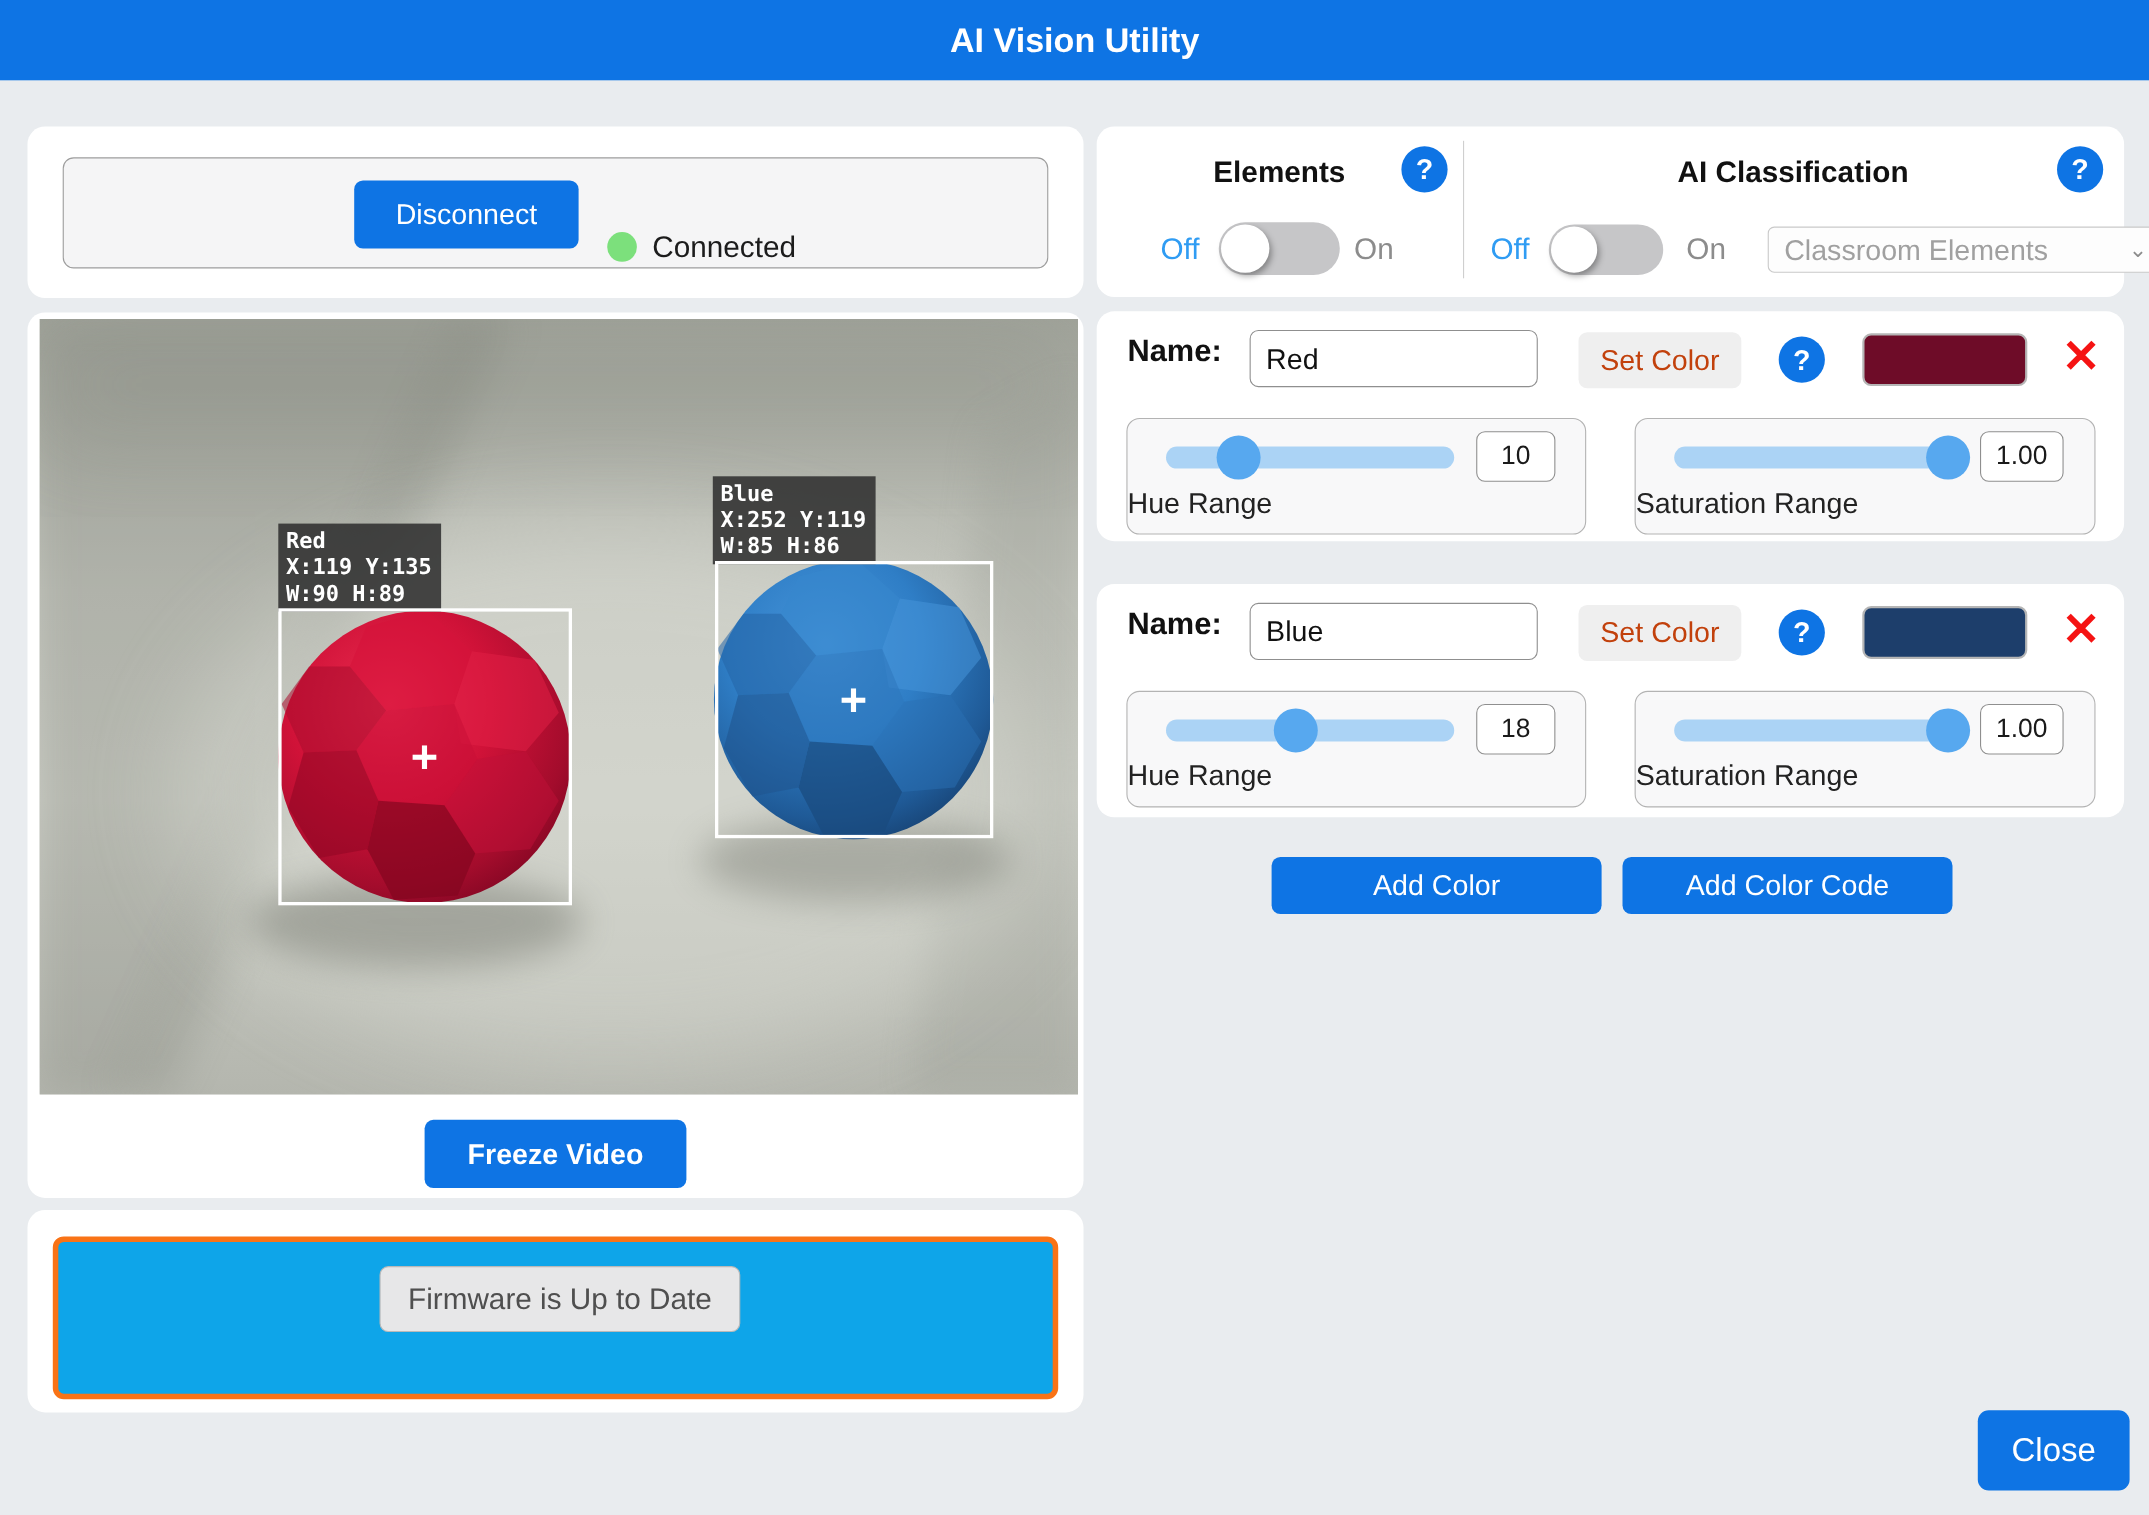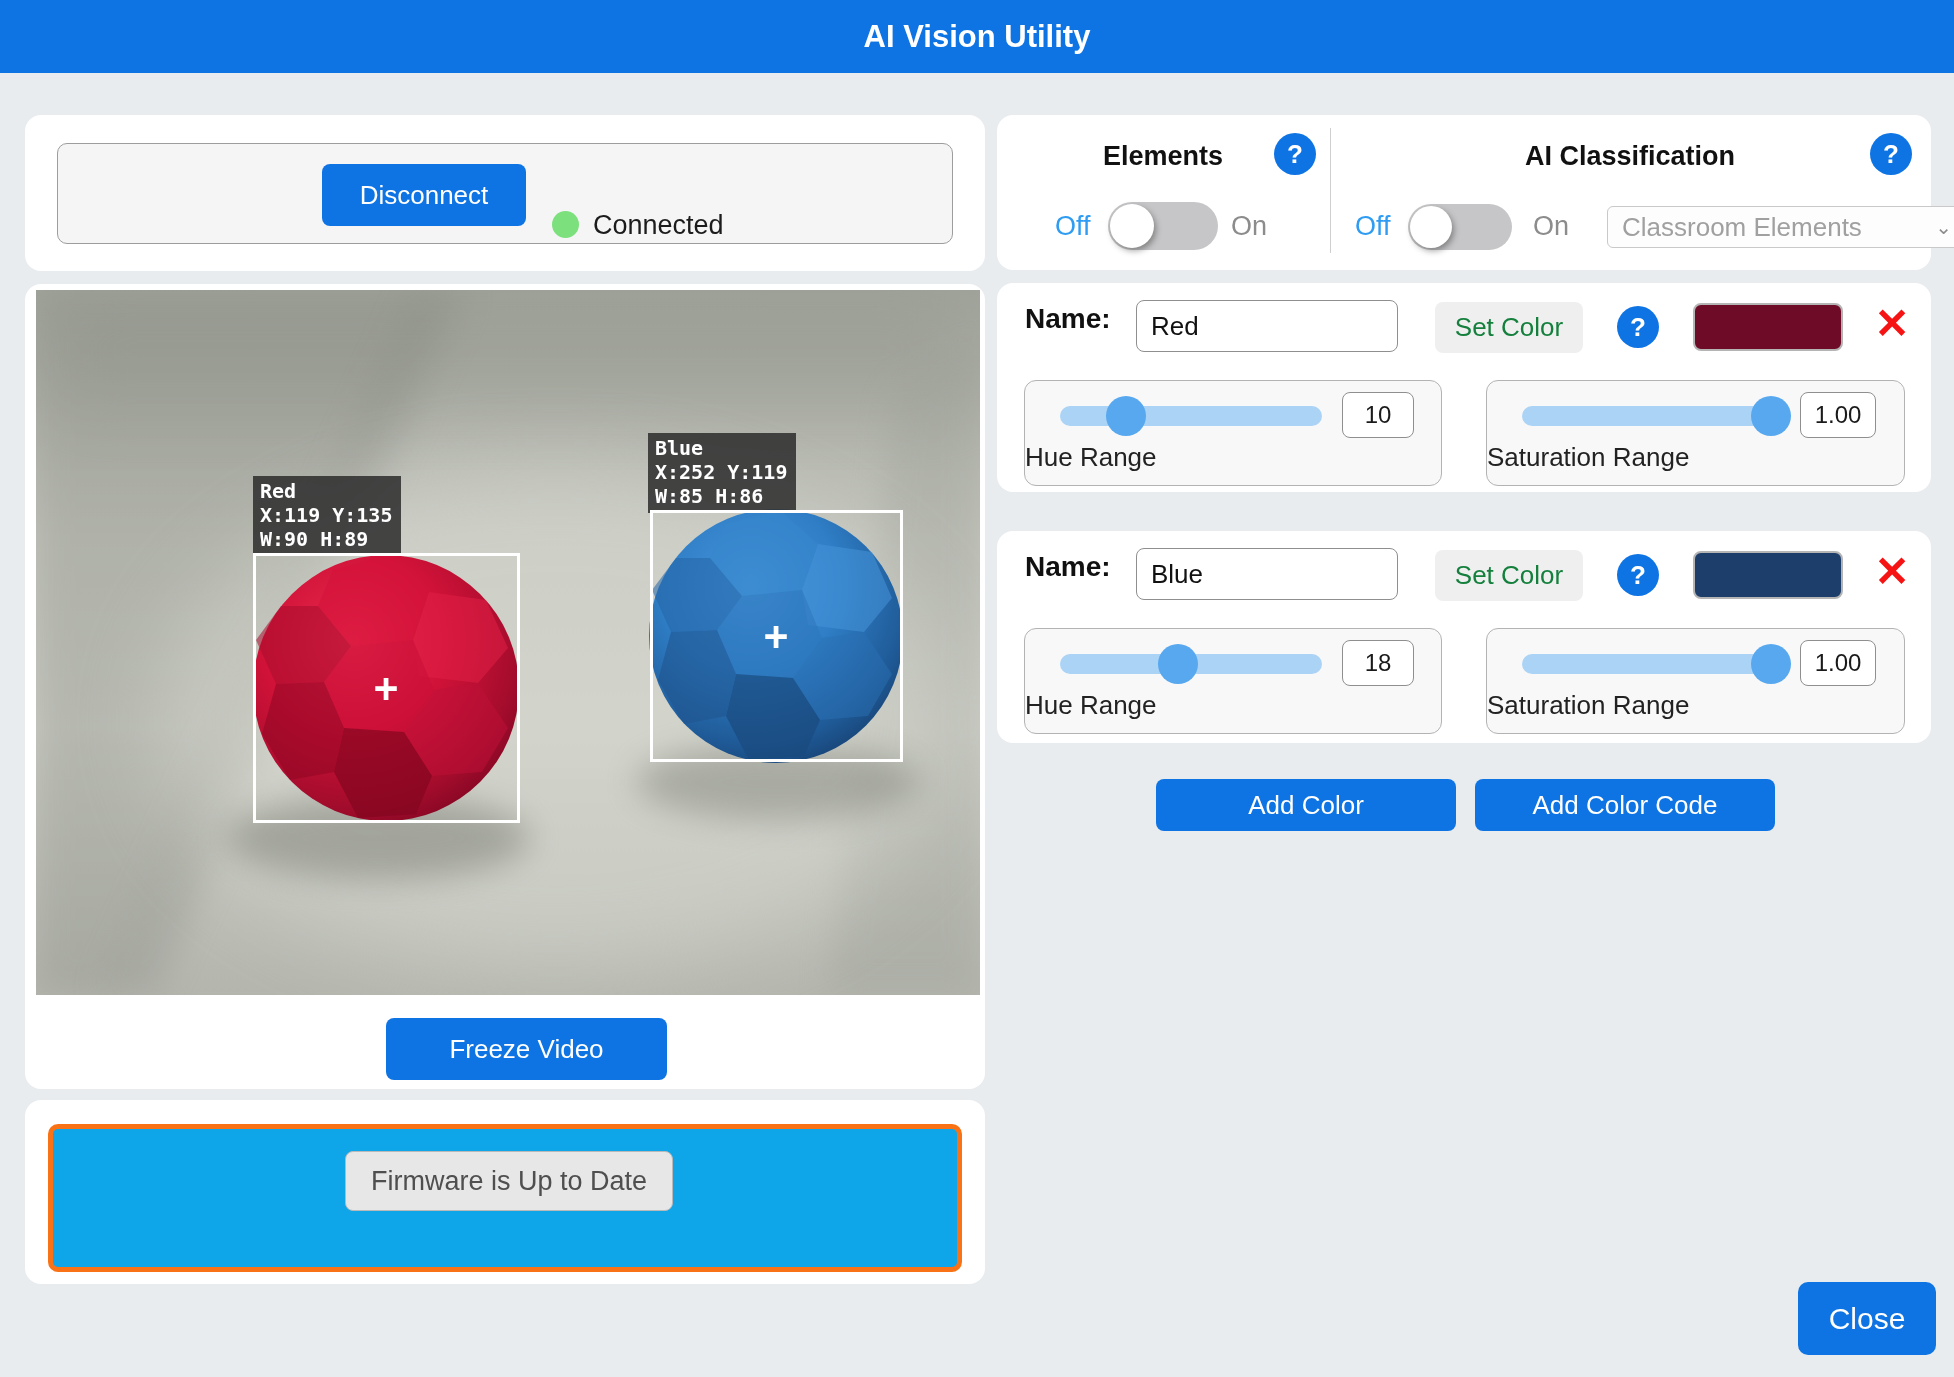--- a/index.html
+++ b/index.html
@@ -8,41 +8,41 @@
   .card { position:absolute; background:#fff; border-radius:16px; }
 
   
   .header { position:absolute; left:0; top:0; width:1954px; height:73px; background:#0e74e4;
             display:flex; align-items:center; justify-content:center; }
   .header-title { color:#fff; font-size:31px; font-weight:bold; }
 
   
   .btn-blue { background:#0e74e4; color:#fff; border:none; border-radius:8px;
               font-size:26px; font-family:inherit; display:flex; align-items:center; justify-content:center; cursor:pointer; }
-  .btn-disabled { background:#efefef; color:#15803d; border:none; border-radius:8px;
+  .btn-disabled { background:#efefef; color:#c2410c; border:none; border-radius:8px;
                   font-size:26px; font-family:inherit; display:flex; align-items:center; justify-content:center; }
 
   
   .conn-inner { position:absolute; left:32px; top:28px; width:896px; height:101px;
                 background:#f5f5f6; border:1px solid #9d9d9d; border-radius:10px; }
   .disconnect-btn { position:absolute; left:264px; top:20px; width:204px; height:62px; }
   .status-dot { position:absolute; left:494px; top:67px; width:27px; height:27px; border-radius:50%; background:#7ce07c; }
   .status-text { position:absolute; left:535px; top:66px; font-size:27px; color:#1c1c1c; }
 
   
   .video-wrap { position:absolute; left:11px; top:6px; width:944px; height:705px; overflow:hidden; background:#b9bcb3; }
   .video-svg { position:absolute; left:0; top:0; width:100%; height:100%; }
   .det-box { position:absolute; border:3px solid #ffffff; }
   .det-label { position:absolute; background:rgba(48,48,48,0.88); color:#fff;
                font-family:"DejaVu Sans Mono", monospace; font-weight:bold;
                font-size:20px; line-height:24px; padding:3px 9px 5px 7px; white-space:pre; }
   .det-cross { position:absolute; color:#fff; font-size:40px; font-weight:bold; line-height:40px;
                width:40px; height:40px; text-align:center; transform:translate(-50%,-50%);
                font-family:"DejaVu Sans Mono", monospace; }
-  .freeze-btn { position:absolute; left:361px; top:734px; width:281px; height:62px; }
+  .freeze-btn { position:absolute; left:361px; top:734px; width:238px; height:62px;font-weight:bold; }
 
   
   .fw-inner { position:absolute; left:23px; top:24px; width:914px; height:148px;
               background:#0ea5e9; border:5px solid #f97316; border-radius:10px; }
   .fw-btn { position:absolute; left:292px; top:22px; width:328px; height:60px;
             background:#e7e7e8; border:1px solid #b9b9b9; border-radius:8px; color:#4f4f4f;
             font-size:27px; font-family:inherit; display:flex; align-items:center; justify-content:center; }
   .fw-version { position:absolute; left:0; top:100px; width:914px; text-align:center; font-size:26px; color:#333; }
 
   

